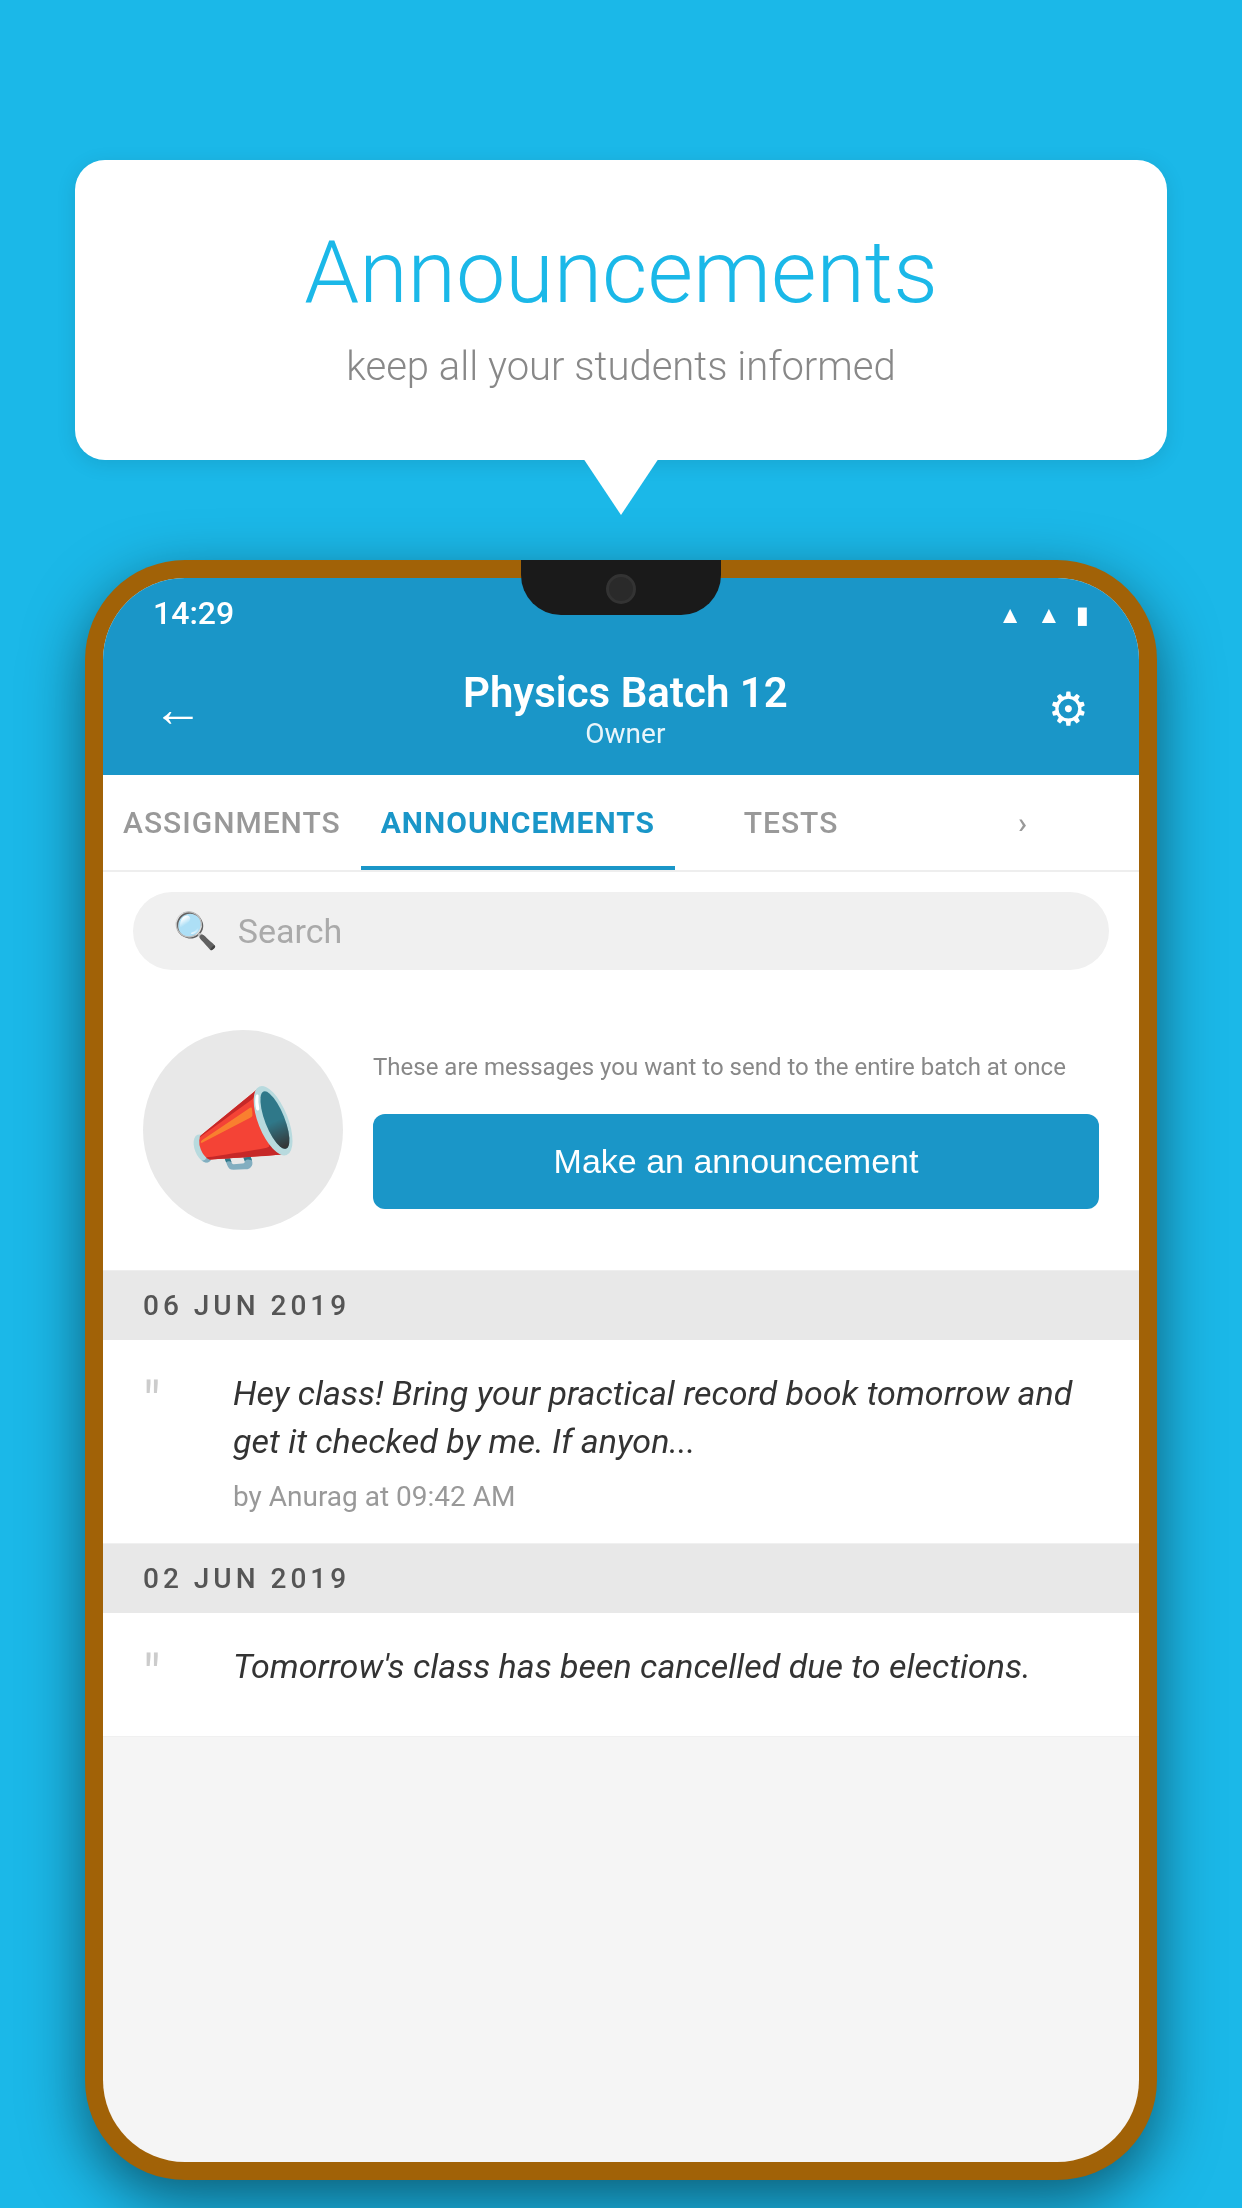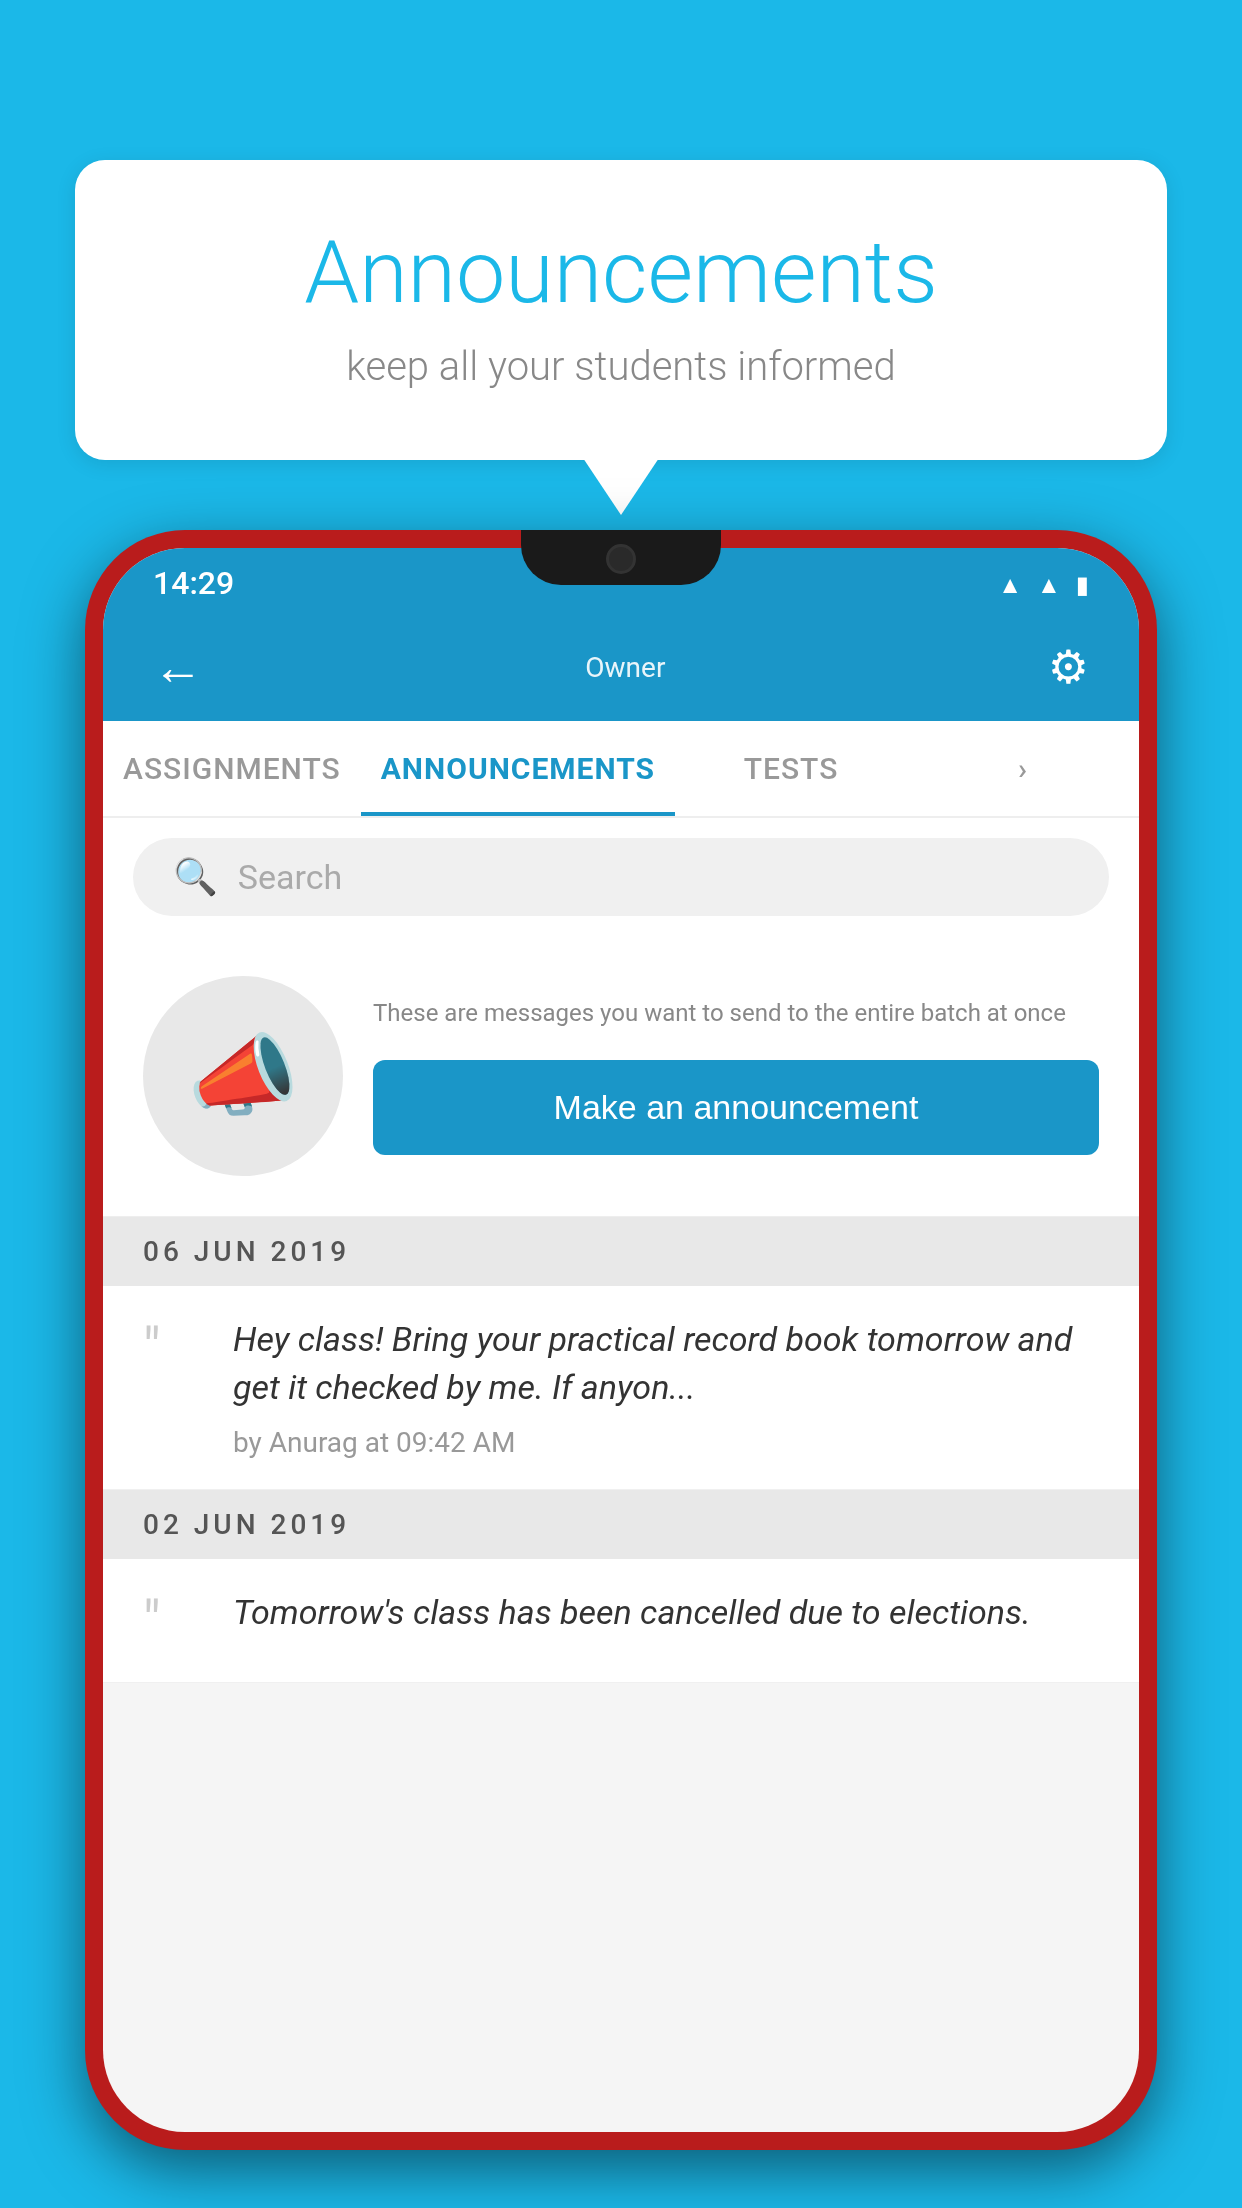--- a/index.html
+++ b/index.html
@@ -65,26 +65,27 @@
       position: absolute;
       top: 530px;
       left: 85px;
       right: 85px;
       bottom: 0;
     }
 
     .phone-frame {
       width: 100%;
       height: 1620px;
-      background: #b91c1c;
+      background: #a16207;
       border-radius: 100px;
       padding: 0;
       position: relative;
       overflow: hidden;
       box-shadow: 0 20px 60px rgba(0,0,0,0.5);
+      margin-top: 30px;
     }
 
     
     .phone-notch {
       position: absolute;
       top: 0;
       left: 50%;
       transform: translateX(-50%);
       width: 200px;
       height: 55px;
@@ -366,20 +367,21 @@
         <div class="status-icons">
           <span class="status-icon wifi-icon"></span>
           <span class="status-icon signal-icon"></span>
           <span class="status-icon battery-icon"></span>
         </div>
       </div>
 
       <div class="app-header">
         <span class="header-back">←</span>
         <div class="header-title-section">
+          <div class="header-title">Physics Batch 12</div>
           <div class="header-subtitle">Owner</div>
         </div>
         <span class="header-settings">⚙</span>
       </div>
 
       <div class="tabs-container">
         <div class="tab">
           <span>ASSIGNMENTS</span>
         </div>
         <div class="tab active">

